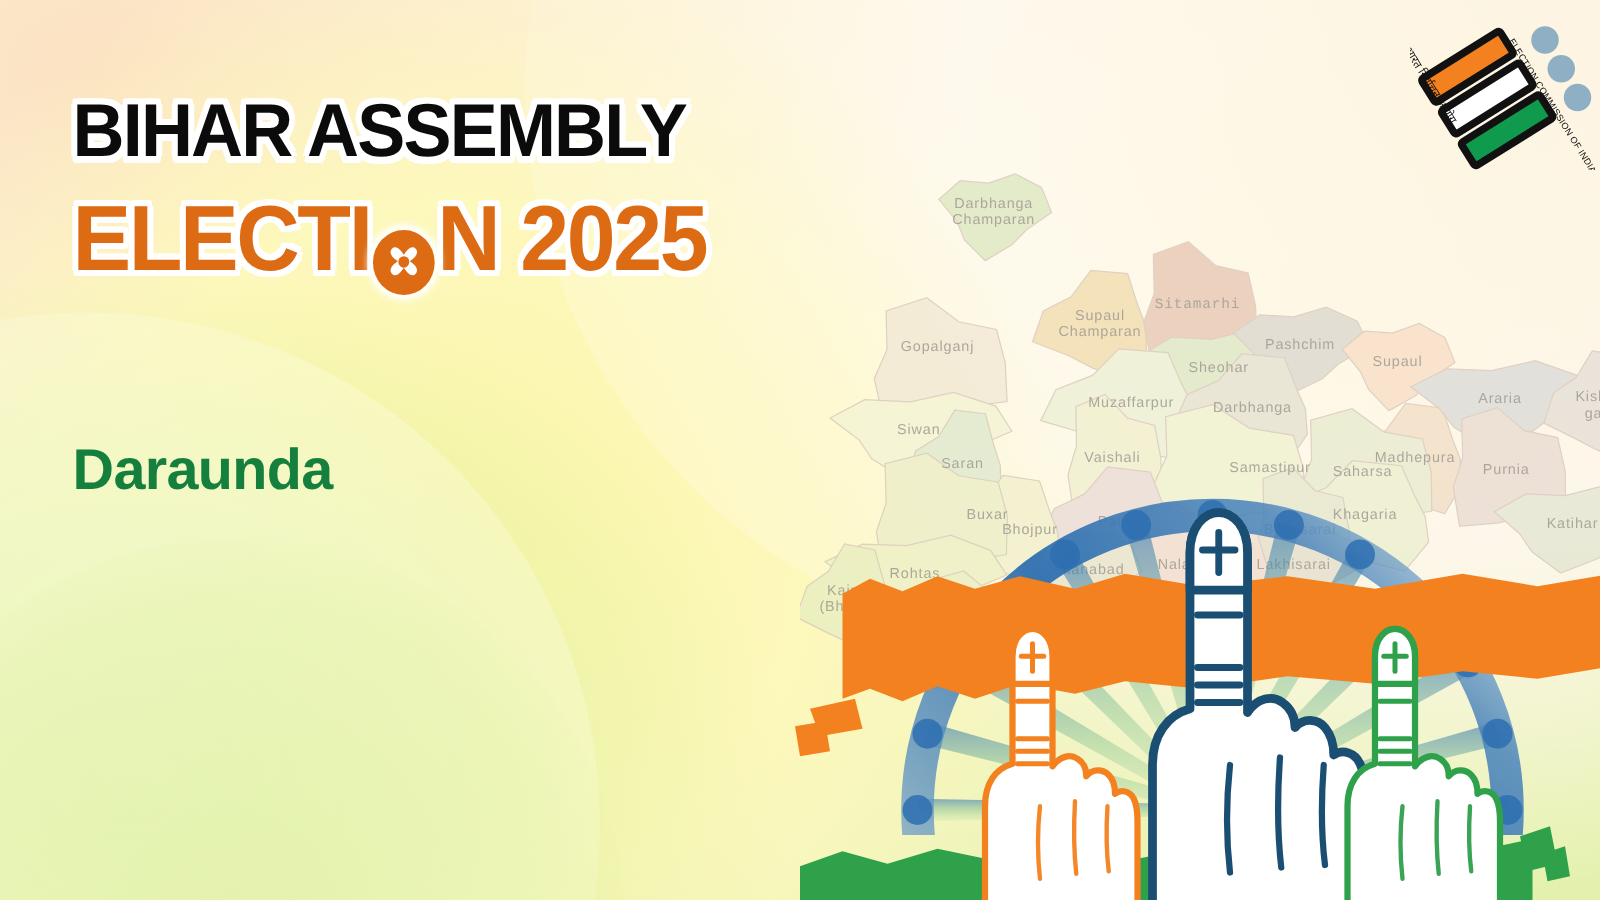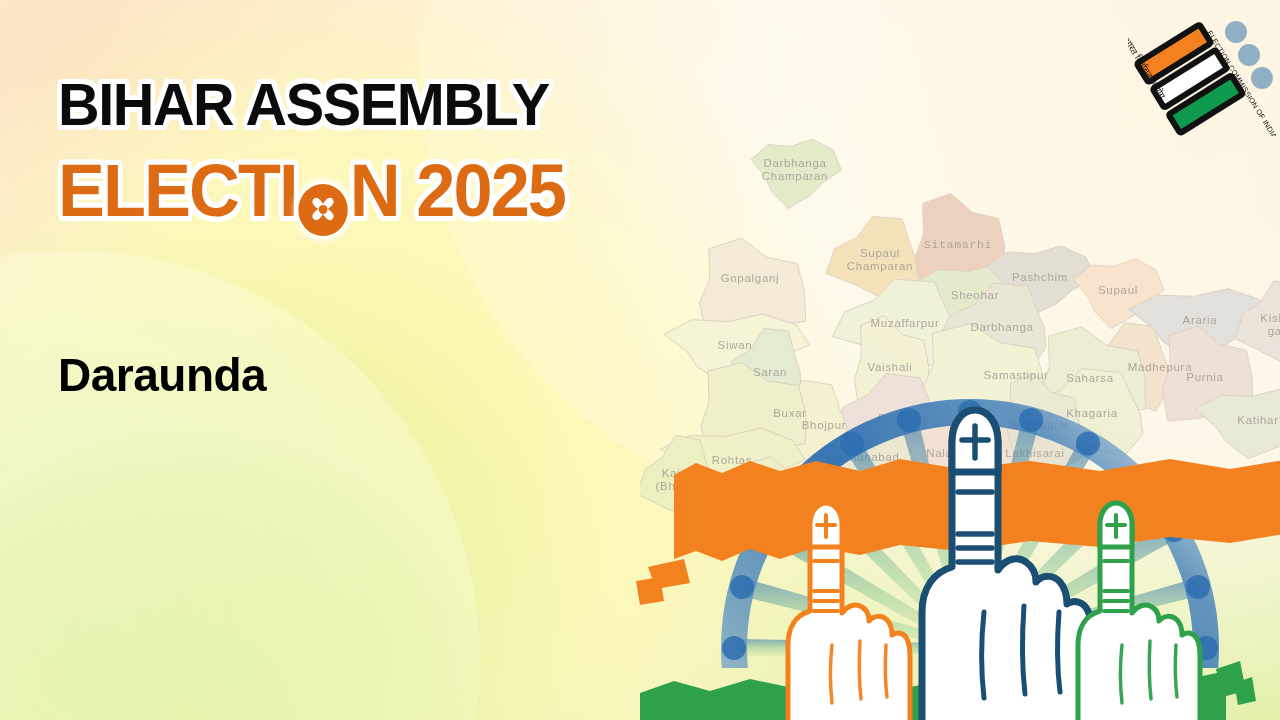--- a/index.html
+++ b/index.html
@@ -79,21 +79,21 @@
       -3px -5px 0 #fff, 3px -5px 0 #fff, -3px 5px 0 #fff, 3px 5px 0 #fff;
   }
   .ballot-o{
     display:inline-block;width:54px;height:54px;margin:0 1px;
     position:relative;top:5px;flex:0 0 auto;
     filter:drop-shadow(0 0 4px #fff) drop-shadow(0 0 3px #fff) drop-shadow(0 0 2px #fff);
   }
   .t-const{
     position:absolute;left:58px;top:348px;
     font-size:46px;font-weight:bold;letter-spacing:-.5px;
-    color:#000000;font-family:"Liberation Sans", sans-serif;
+    color:#15803d;font-family:"Liberation Sans", sans-serif;
   }
 
   
   .eci{position:absolute;left:1128px;top:8px;width:148px;height:128px;}
 </style>
 </head>
 <body>
 
 <div id="stage">
 
@@ -173,21 +173,21 @@
         </div>
         <div class="dlabel" style="left: 362px; top: 232px;">
           <div>Darbhanga</div>
         </div>
         <div class="dlabel" style="left: 340px; top: 280px; margin-left: 36px;">
           <div>Samastipur</div>
         </div>
         <div class="dlabel" style="left: 478px; top: 195px;">
           <div>Supaul</div>
         </div>
-        <div class="dlabel" style="left: 492px; top: 272px; margin-left: 28px;">
+        <div class="dlabel" style="left: 492px; top: 272px;">
           <div>Madhepura</div>
         </div>
         <div class="dlabel" style="left: 450px; top: 283px;">
           <div>Saharsa</div>
         </div>
         <div class="dlabel" style="left: 560px; top: 225px;">
           <div>Araria</div>
         </div>
         <div class="dlabel" style="left: 640px; top: 230px;">
           <div>Kishan</div>

